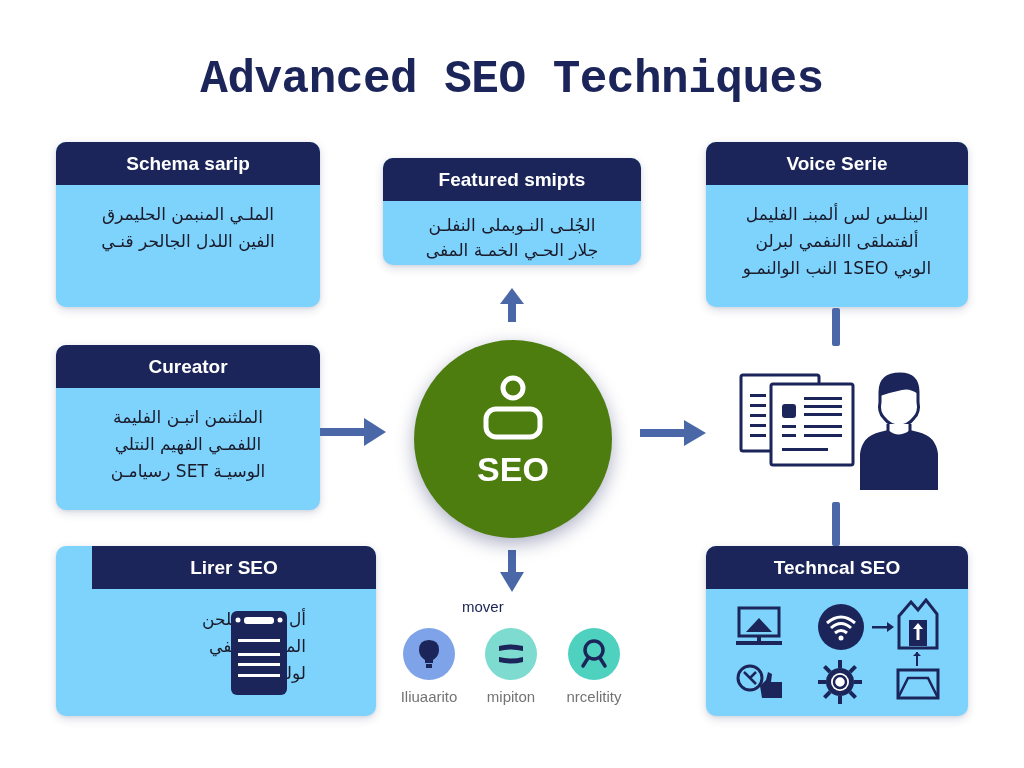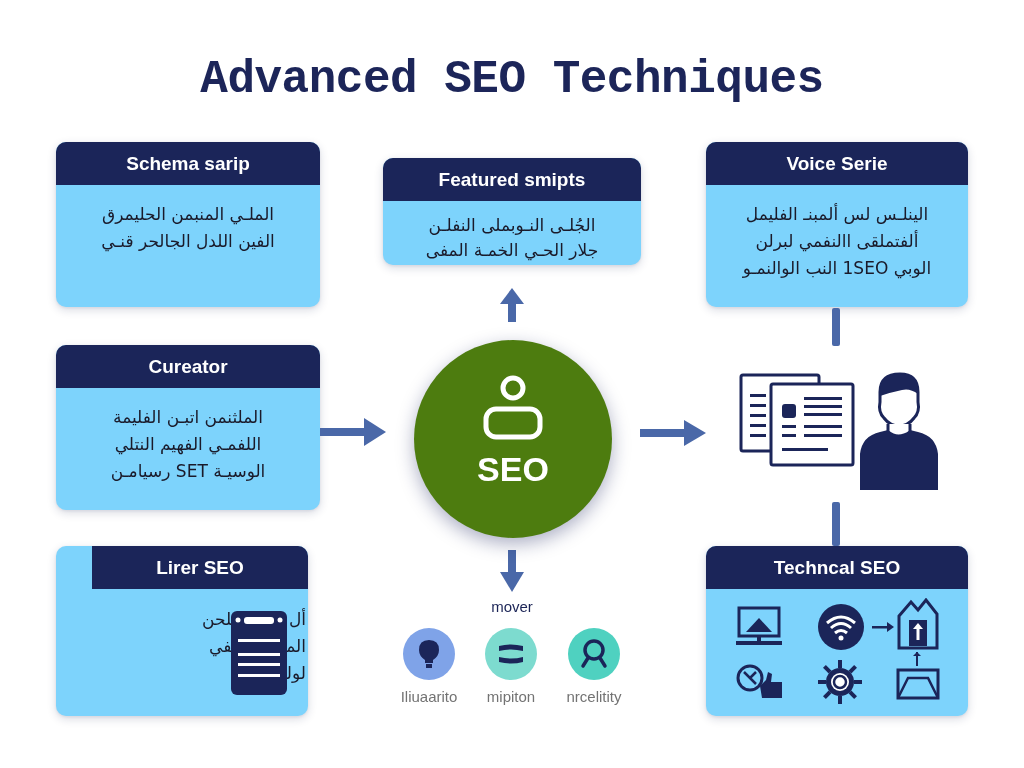--- a/index.html
+++ b/index.html
@@ -77,21 +77,21 @@
 
 <div class="card" style="left:56px; top:345px; width:264px; height:165px;">
   <div class="card-head">Cureator</div>
   <div class="card-body" style="padding-top:16px;">
     <div>الملثنمن اتبـن الفليمة</div>
     <div>اللفمـي الفهيم النتلي</div>
     <div>الوسيـة SET رسيامـن</div>
   </div>
 </div>
 
-<div class="card" style="left:56px; top:546px; width:252px; height:170px;padding-left:36px;">
+<div class="card" style="left:56px; top:546px; width:320px; height:170px;padding-left:36px;">
   <div class="card-head">Lirer SEO</div>
   <div class="card-body" style="position:absolute; left:110px; top:60px; width:140px; padding:0; text-align:right;">
     <div>أل الهـو النلحن</div>
     <div>المليـة الفلفي</div>
     <div>لولـمراء</div>
   </div>
   <svg style="position:absolute; left:174px; top:64px;" width="58" height="86" viewBox="0 0 58 86">
     <rect x="1" y="1" width="56" height="84" rx="6" fill="#1b2559"></rect>
     <rect x="14" y="7" width="30" height="7" rx="3" fill="#fff"></rect>
     <circle cx="8" cy="10" r="2.5" fill="#fff"></circle>
@@ -208,21 +208,21 @@
       <rect x="44" y="76" width="46" height="3"></rect>
   </g>
 </svg>
 <svg style="position:absolute; left:858px; top:372px;" width="82" height="120" viewBox="0 0 82 120">
   <path d="M22 20 Q22 2 42 2 Q60 2 60 20 L60 30 Q62 40 56 46 Q50 54 41 54 Q32 54 26 46 Q20 40 22 30 Z" fill="#fff" stroke="#1b2559" stroke-width="3"></path>
   <path d="M22 24 Q20 2 42 2 Q62 2 60 22 Q52 16 44 18 Q34 20 22 24 Z" fill="#1b2559"></path>
   <path d="M30 52 L30 60 Q40 68 52 60 L52 52" fill="#fff" stroke="#1b2559" stroke-width="3"></path>
   <path d="M2 118 L2 82 Q4 64 22 60 L30 58 Q41 70 52 58 L60 60 Q78 64 80 82 L80 118 Z" fill="#1b2559"></path>
 </svg>
 
-<div style="position:absolute; left:462px; top:598px; width:100px; text-align:center; font-family:'Liberation Sans',sans-serif; font-size:15px; color:#1b2456;">mover</div>
+<div style="position:absolute; left:462px; top:598px; width:100px; font-family:'Liberation Sans',sans-serif; font-size:15px; color:#1b2456;">mover</div>
 
 <div class="mini" style="left:403px; top:628px; background:#7fa3e8;">
   <svg width="22" height="30" viewBox="0 0 22 30">
     <path d="M11 1 Q21 1 21 11 Q21 17 15 21 L15 24 L7 24 L7 21 Q1 17 1 11 Q1 1 11 1 Z" fill="#1b2559"></path>
     <rect x="8" y="25" width="6" height="4" fill="#1b2559"></rect>
   </svg>
 </div>
 <div class="mini" style="left:485px; top:628px; background:#7ddbcf;">
   <svg width="28" height="22" viewBox="0 0 28 22">
     <path d="M2 3 Q14 0 26 3 L26 8 Q14 5 2 8 Z" fill="#1b2559"></path>

